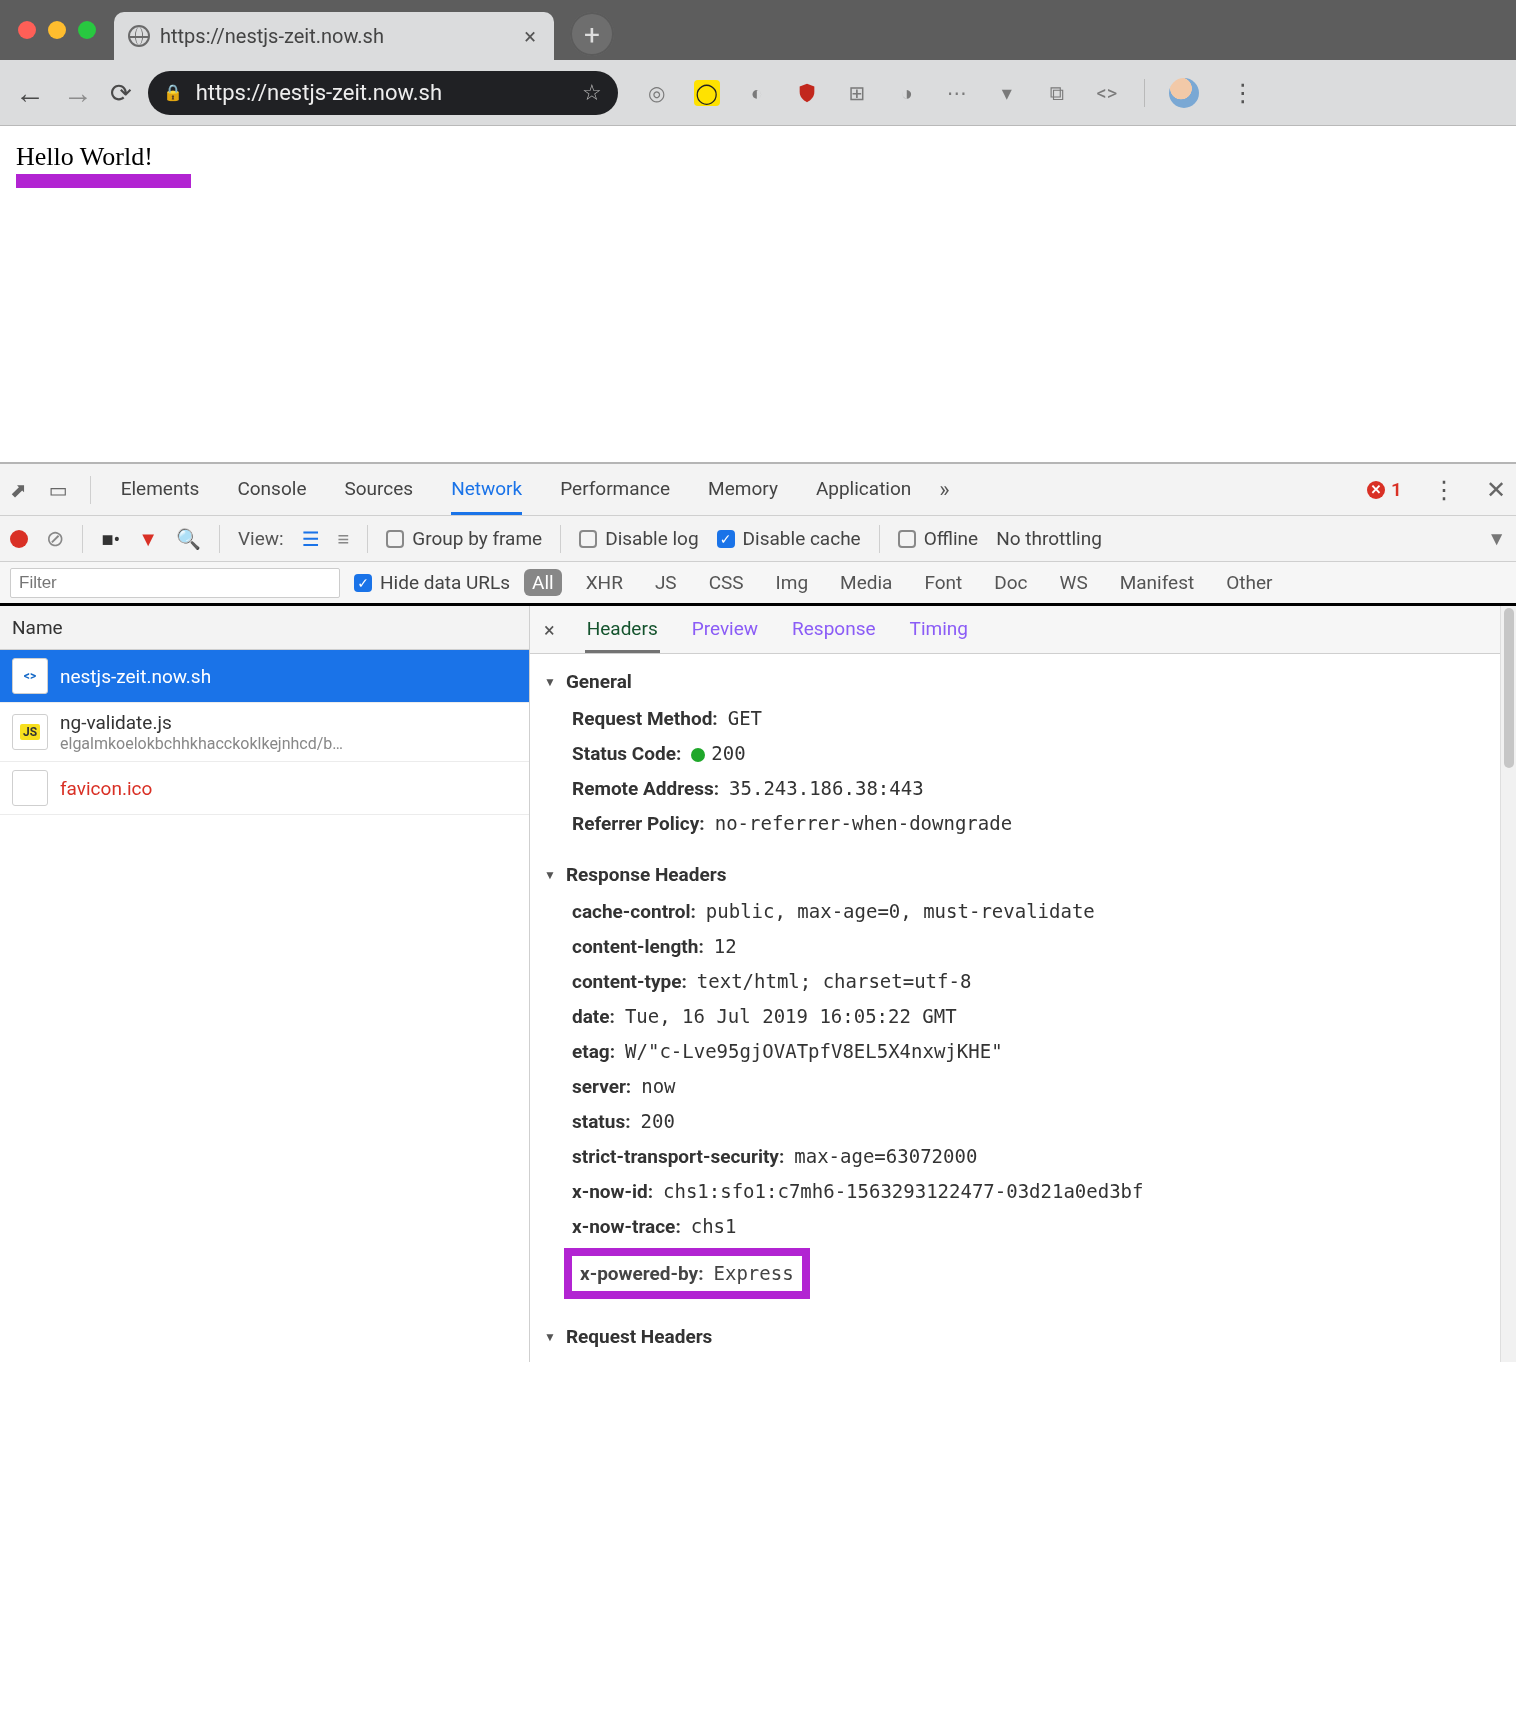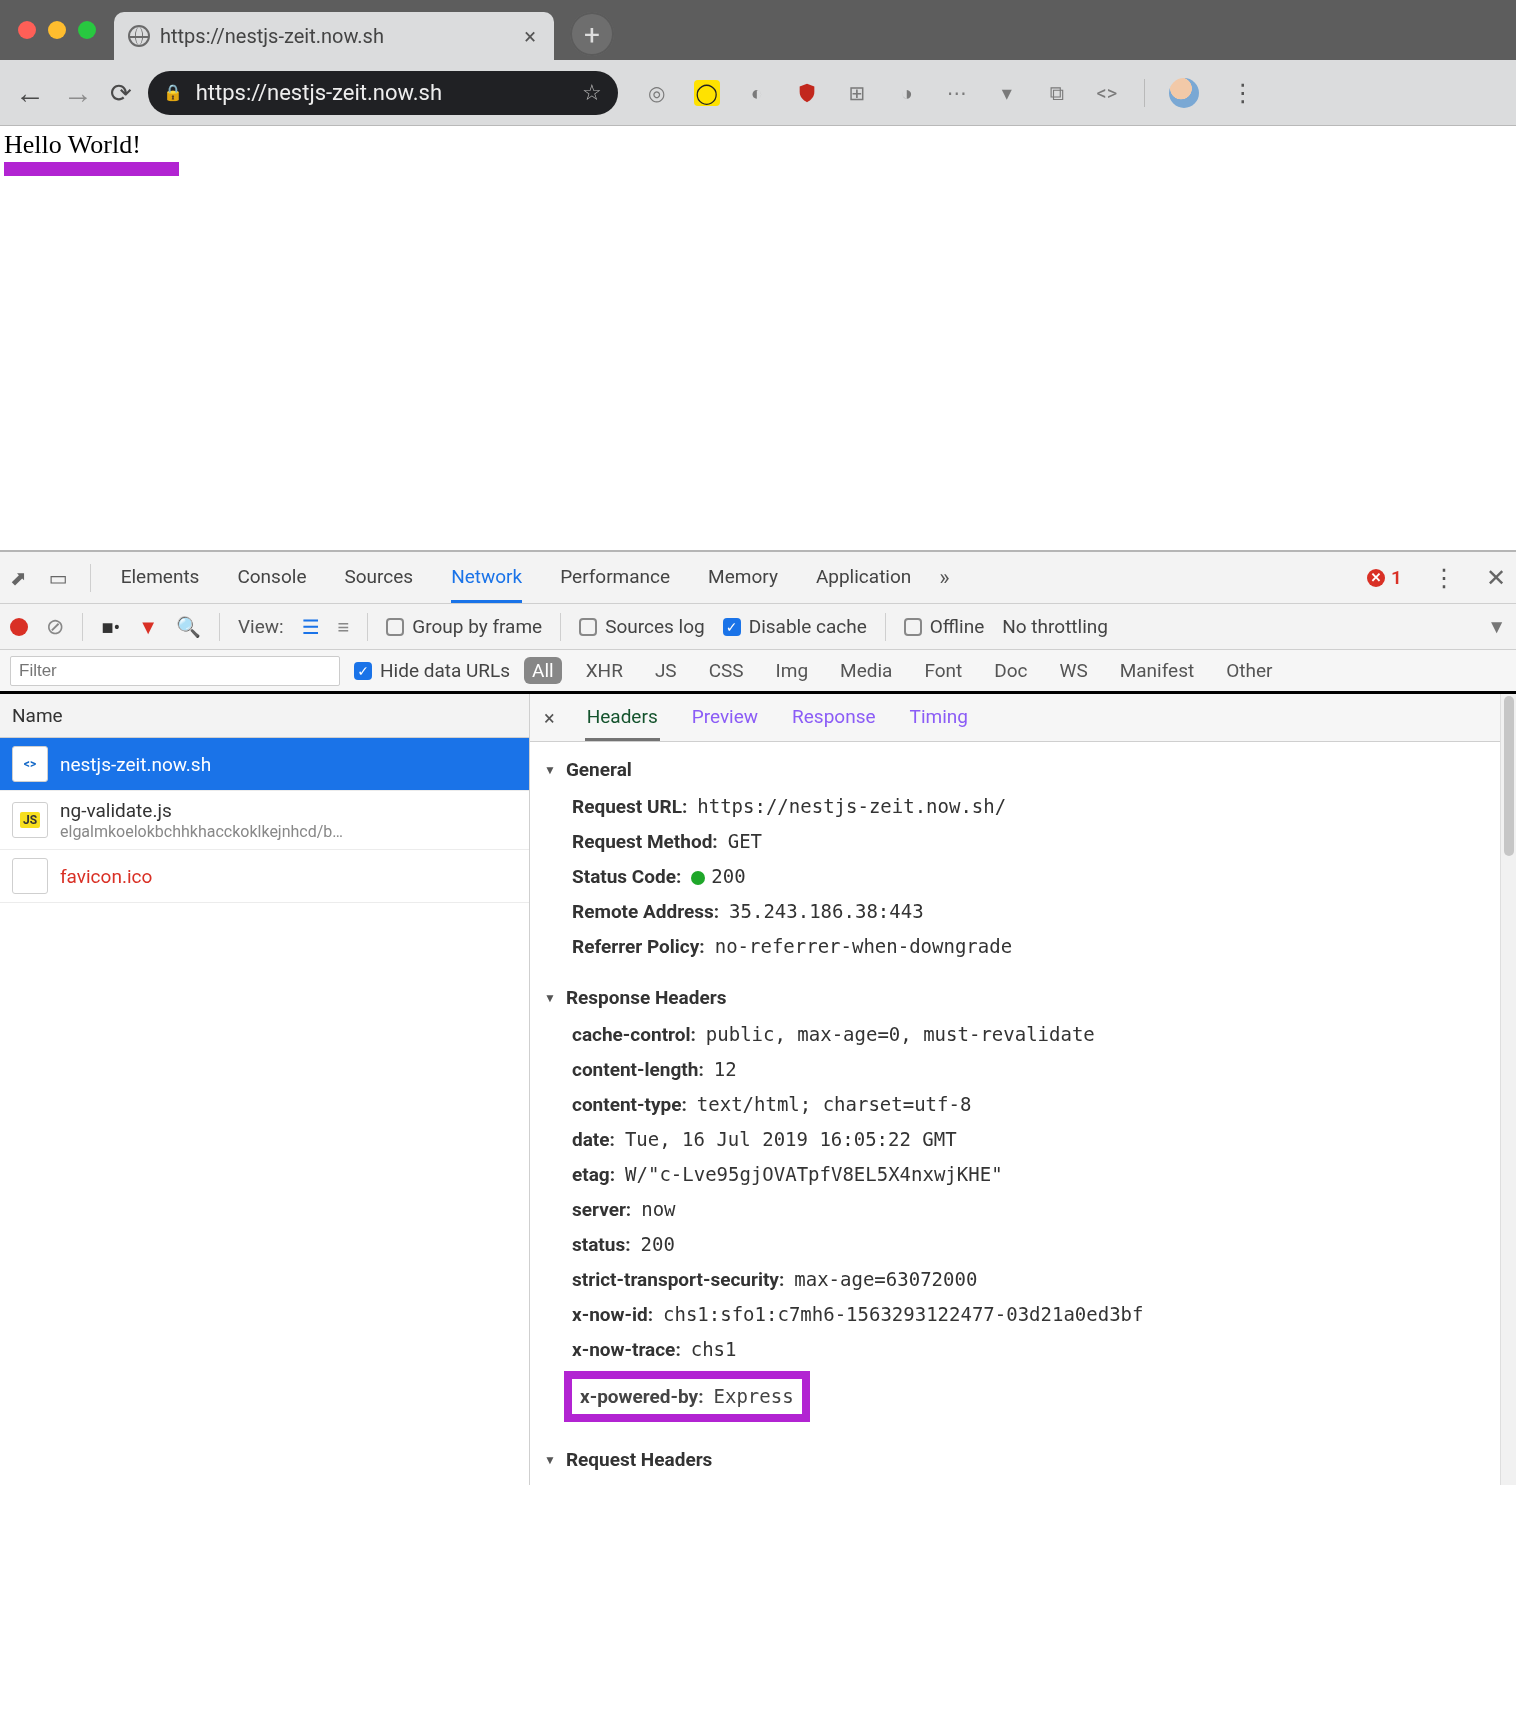--- a/index.html
+++ b/index.html
@@ -90,22 +90,22 @@
   .ext-row { display:flex; gap:24px; align-items:center; margin-left: 10px; }
   .ext-icon { width:26px; height:26px; display:flex;align-items:center;justify-content:center; font-size:20px; color:#7a7a7a;}
   .ext-yellow { background:#ffe200; color:#222;border-radius:4px;}
   .ext-red svg{fill:#c2281d;}
   .avatar { width:30px;height:30px;border-radius:50%;background:radial-gradient(circle at 40% 35%, #f2c9a8 40%, #7aa8d4 42%);margin-left:auto;}
   .kebab { font-size:24px;color:#555;margin: 0 8px;}
   .sep { width:1px;height:28px;background:#b9b9b9; }
 
   
   .page {
-    height: 424px;
-    padding: 4px;
+    height: 336px;
+    padding: 16px;
     font-size: 26px;
     font-family: Georgia, serif;
     color:#000;
   }
   .page .hello { display:inline-block; }
   .page .hello-bar { height:14px;background:#b224d2;width:175px;margin-top:2px;}
 
   
   .dt {
     border-top: 2px solid #b5b5b5;
@@ -298,21 +298,21 @@
     <span class="btn-icon">☰</span>
     <span class="btn-icon" style="color:#888;">≡</span>
     <span class="vsep"></span>
     <div class="pair">
         <span class="chk"></span>
         <span>Group by frame</span>
       </div>
     <span class="vsep"></span>
     <div class="pair">
         <span class="chk"></span>
-        <span>Sources log</span>
+        <span>Disable log</span>
       </div>
     <div class="pair">
         <span class="chk on">✓</span>
         <span>Disable cache</span>
       </div>
     <span class="vsep"></span>
     <div class="pair">
         <span class="chk"></span>
         <span>Offline</span>
       </div>
@@ -372,24 +372,20 @@
             <span class="det-tab">Timing</span>
           </div>
       </div>
 
       <div class="section">
         <div class="sec-title tri">
             <span>General</span>
           </div>
         <div id="general-kv">
             <div class="kv">
-              <span class="k">Request URL:</span>
-              <span class="v">https://nestjs-zeit.now.sh/</span>
-            </div>
-            <div class="kv">
               <span class="k">Request Method:</span>
               <span class="v">GET</span>
             </div>
             <div class="kv">
               <span class="k">Status Code:</span>
               <span class="v"><span class="status-dot"></span>200</span>
             </div>
             <div class="kv">
               <span class="k">Remote Address:</span>
               <span class="v">35.243.186.38:443</span>

